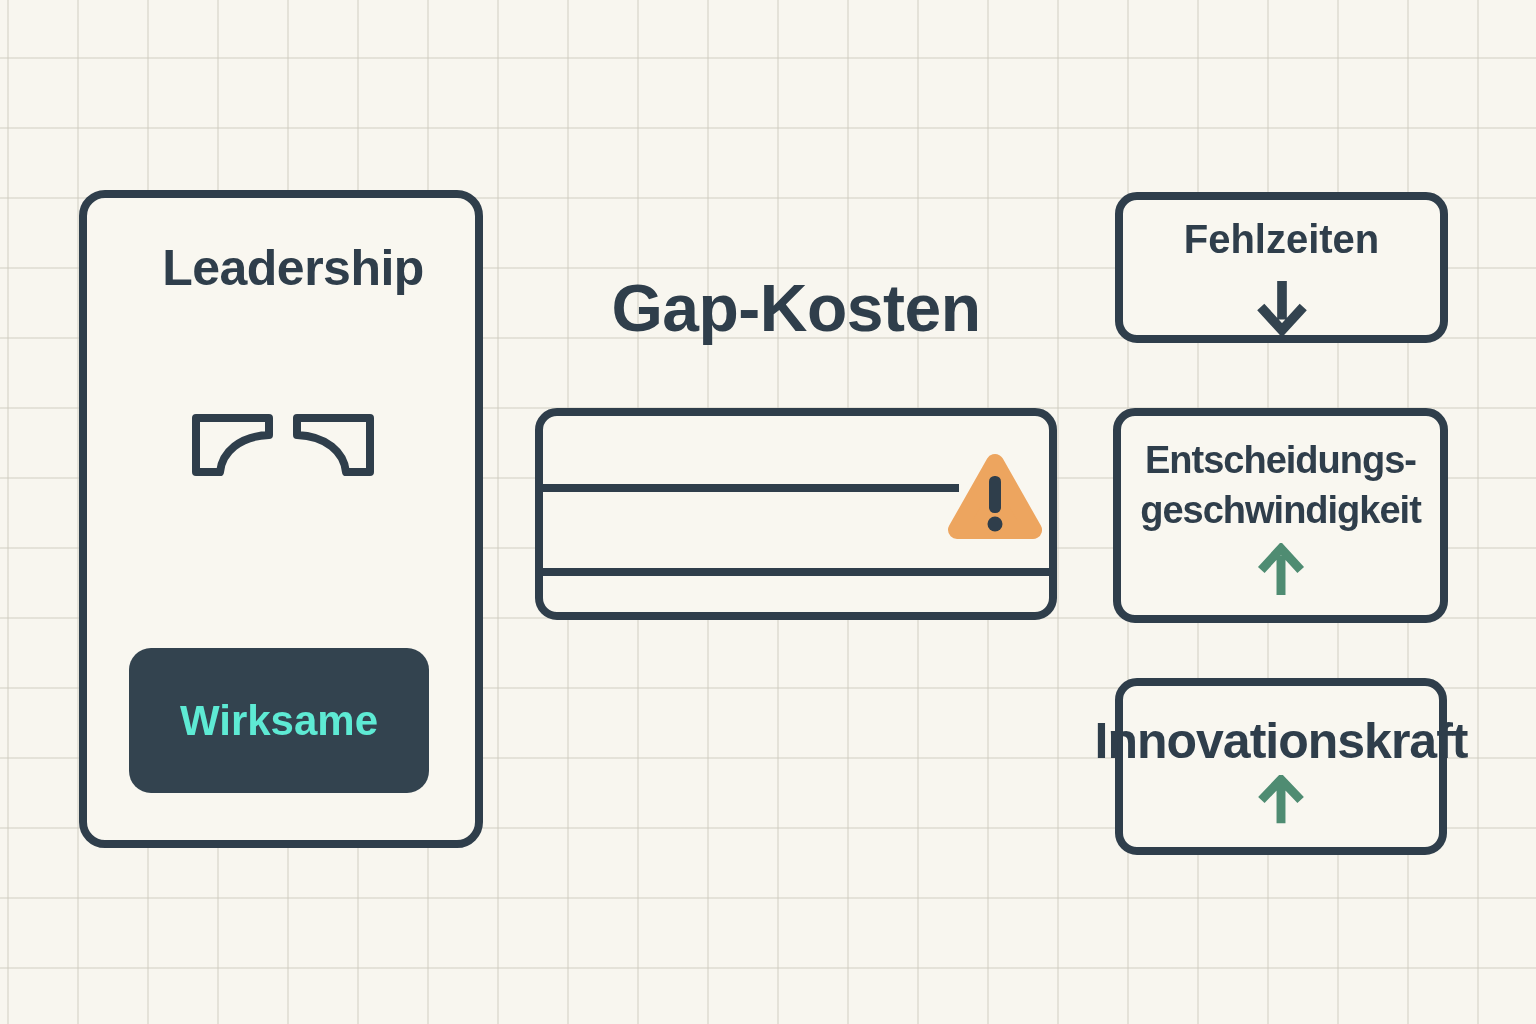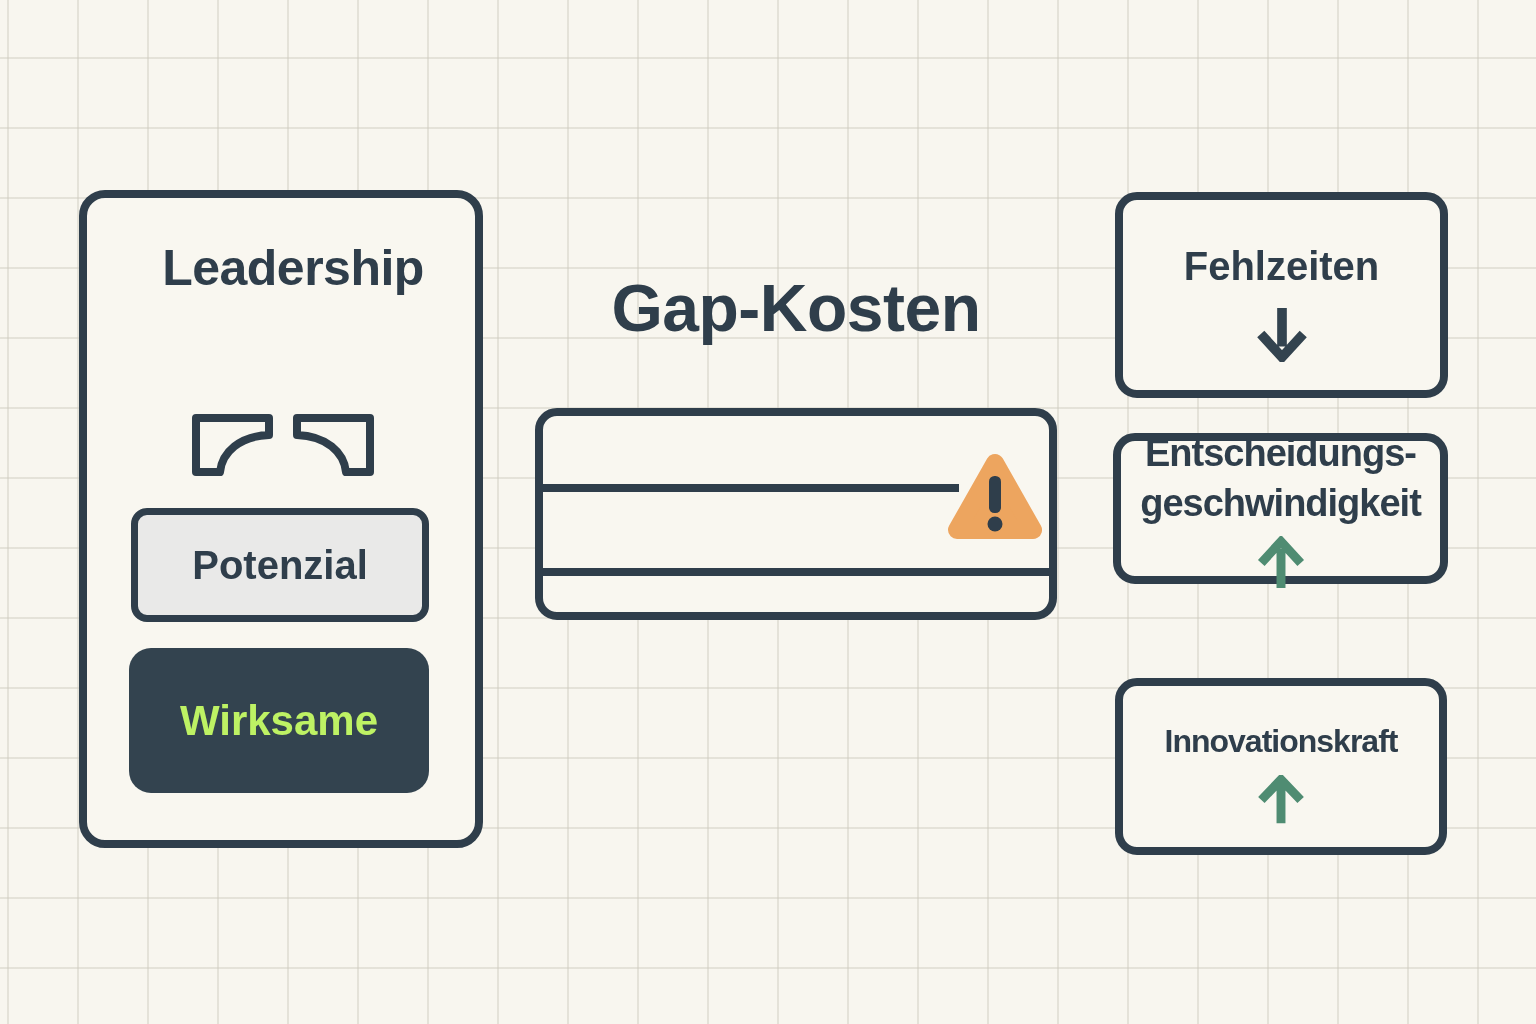--- a/index.html
+++ b/index.html
@@ -29,69 +29,66 @@
   .lp-title span { display:block; }
   .gap-symbol { position:absolute; top:215px; left:104px; }
   .potenzial-box {
     position:absolute; left:44px; top:310px; width:298px; height:114px;
     background:#E9E9E8; border:7px solid #2F3E4B; border-radius:16px;
     display:flex; align-items:center; justify-content:center;
     font-size:40px;
   }
   .wirksame-box {
     position:absolute; left:42px; top:450px; width:300px; height:145px;
-    background:#33434F; border-radius:22px; color:#bef264;
+    background:#33434F; border-radius:22px; color:#5eead4;
     display:flex; flex-direction:column; align-items:center; justify-content:center;
     font-size:42px; line-height:50px; text-align:center;
   }
   
   .mid-title {
     position:absolute; left:535px; top:272px; width:522px; height:72px;
     display:flex; align-items:center; justify-content:center;
     font-size:66px; letter-spacing:-0.5px;
   }
   .mid-box { left:535px; top:408px; width:522px; height:212px; border-radius:22px; }
   .mid-divider { position:absolute; background:#2F3E4B; height:8px; }
   .mid-divider.d1 { left:-8px; top:68px;  width:424px; }
   .mid-divider.d2 { left:-8px; top:152px; width:522px; }
   .warning-wrap { position:absolute; left:400px; top:34px; width:104px; height:96px; }
   
   .right-box {
     display:flex; flex-direction:column; align-items:center; justify-content:center;
     border-radius:22px; text-align:center;
   }
-  .rb1 { left:1115px; top:192px; width:333px; height:206px; gap:16px; padding-top:14px; }
-  .rb2 { left:1113px; top:433px; width:335px; height:151px; gap:8px;text-align:center; }
+  .rb1 { left:1115px; top:192px; width:333px; height:151px; gap:16px; padding-top:14px; }
+  .rb2 { left:1113px; top:408px; width:335px; height:215px; gap:8px;text-align:center; }
   .rb3 { left:1115px; top:678px; width:332px; height:177px; gap:10px; padding-top:8px; }
   .rb-label      { font-size:40px; line-height:48px; }
   .rb-label-sm   { font-size:38px; line-height:50px; letter-spacing:-1px; }
   .rb-label-sm span { display:block; }
-  .rb3 .rb-label { font-size:32px; letter-spacing:-1px; white-space:nowrap; }
+  .rb3 .rb-label { font-size:50px; letter-spacing:-1px; white-space:nowrap; }
   svg { display:block; }
 </style>
 </head>
 <body>
 
 <div class="canvas">
 
   <section class="panel left-panel">
     <h2 class="lp-title">
       <span>Leadership</span>
     </h2>
 
     <span class="gap-symbol">
       <svg width="184" height="64" viewBox="0 0 184 64">
         <path d="M5,5 H78 V22 C49,23 31,39 29,59 H5 Z" fill="#F9F7F0" stroke="#2F3E4B" stroke-width="8" stroke-linejoin="round"></path>
         <path d="M179,5 H106 V22 C135,23 153,39 155,59 H179 Z" fill="#F9F7F0" stroke="#2F3E4B" stroke-width="8" stroke-linejoin="round"></path>
       </svg>
     </span>
 
-    <div class="potenzial-box">
-      <span>Potenzial</span>
-    </div>
 
     <div class="wirksame-box">
       <span>Wirksame</span>
     </div>
   </section>
 
   <h2 class="mid-title">Gap-Kosten</h2>
 
   <section class="panel mid-box">
     <div class="mid-divider d1"></div>

